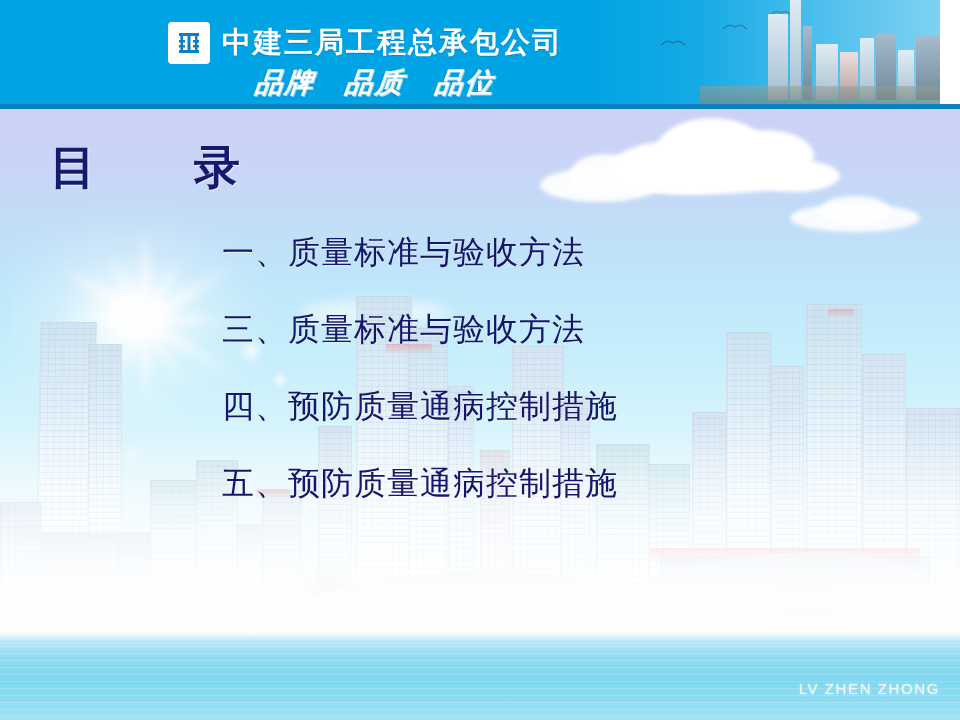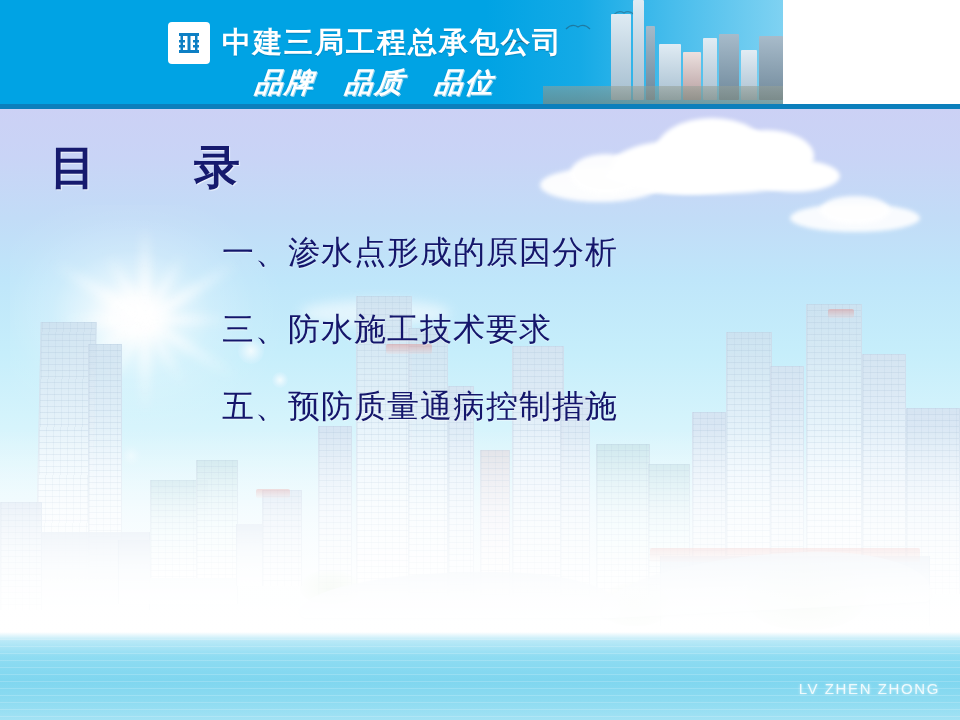--- a/index.html
+++ b/index.html
@@ -108,21 +108,21 @@
        #8ddbf1 78%,
        #a3e2f4 100%);
   }
   .water:after {
     content:""; position:absolute; left:0; top:0; right:0; bottom:0;
     background-image:repeating-linear-gradient(to bottom, rgba(255,255,255,0.18) 0 1px, rgba(255,255,255,0) 1px 7px);
   }
 
   
   .header {
-    position:absolute; left:0; top:0; width:783px; height:108px;
+    position:absolute; left:0; top:0; width:940px; height:108px;
     background:linear-gradient(to right, #00a3e4 0%, #00a3e4 62%, #14aae6 74%, #48bdec 86%, #7fd2f2 100%);
     overflow:hidden;
   }
   .header-bottom {
     position:absolute; left:0; top:104px; width:960px; height:5px;
     background:#0b7fbc;
   }
   .logo-row {
     position:absolute; left:168px; top:22px;
     display:flex; align-items:center; gap:12px;
@@ -377,20 +377,21 @@
 
     <div class="slogan">
       <span>品牌</span><span>品质</span><span>品位</span>
     </div>
   </div>
   <div class="header-bottom"></div>
 
   <div class="title">目　录</div>
 
   <div class="toc">
-    <div class="toc-item">一、渗水点形成的原因分析</div>
-    <div class="toc-item">三、防水施工技术要求</div>
+    <div class="toc-item">一、质量标准与验收方法</div>
+    <div class="toc-item">三、质量标准与验收方法</div>
+    <div class="toc-item">四、预防质量通病控制措施</div>
     <div class="toc-item">五、预防质量通病控制措施</div>
   </div>
 
   <div class="watermark">LV ZHEN ZHONG</div>
 
 </div>
 
 </body></html>

